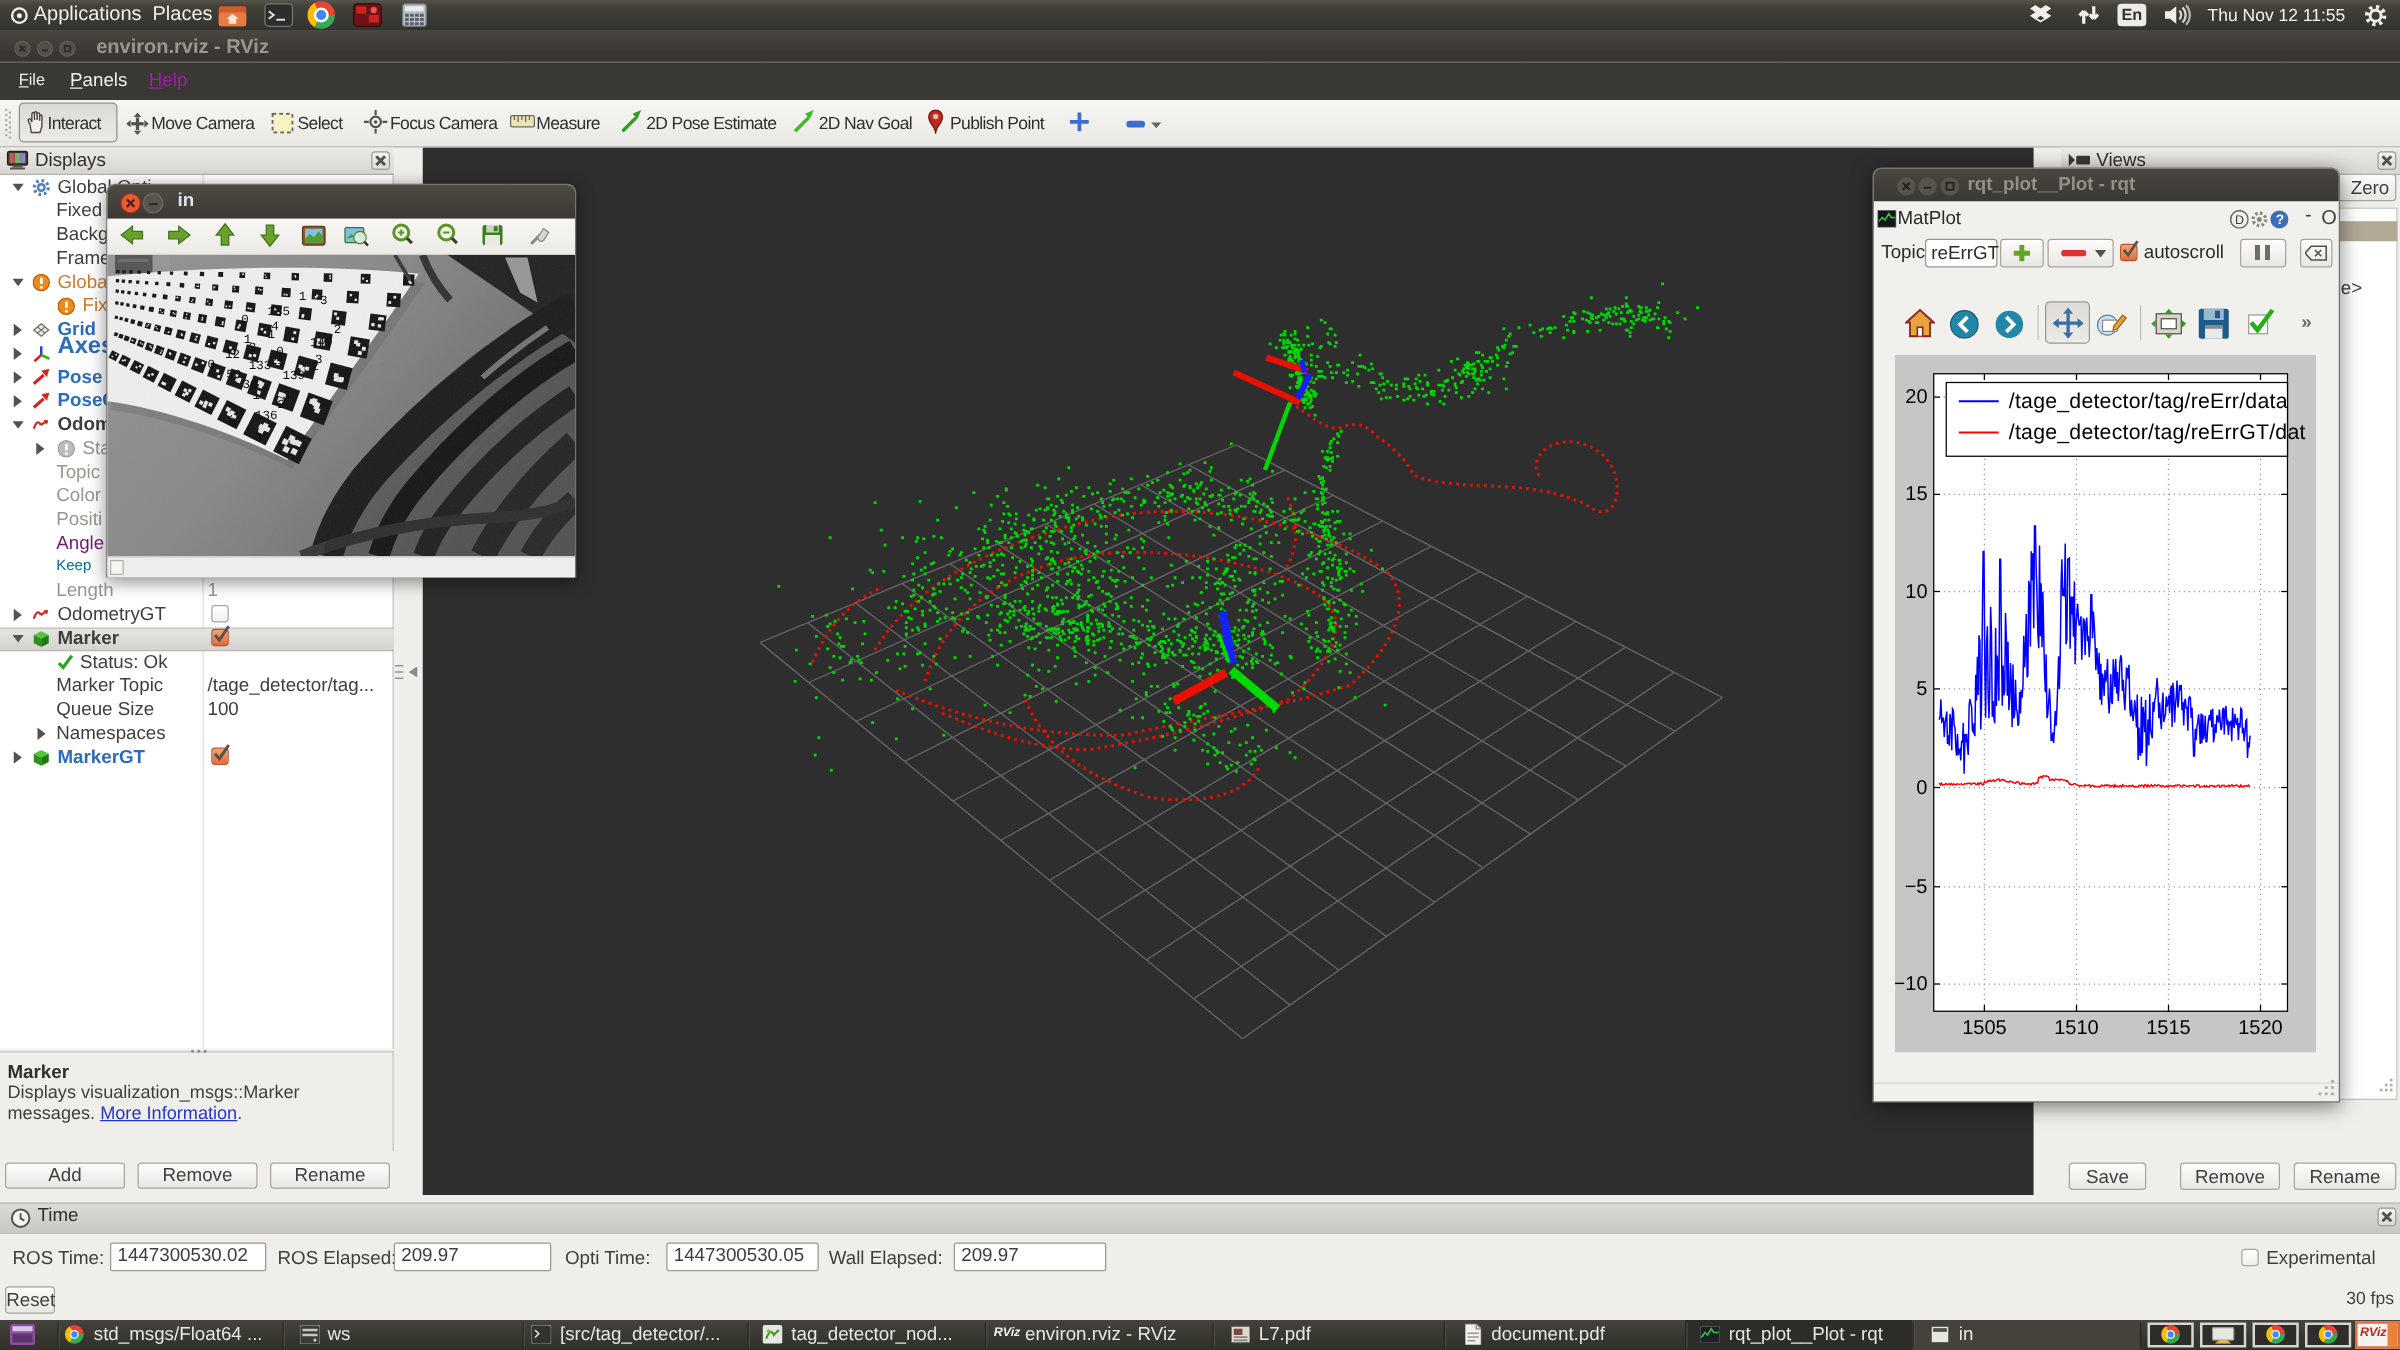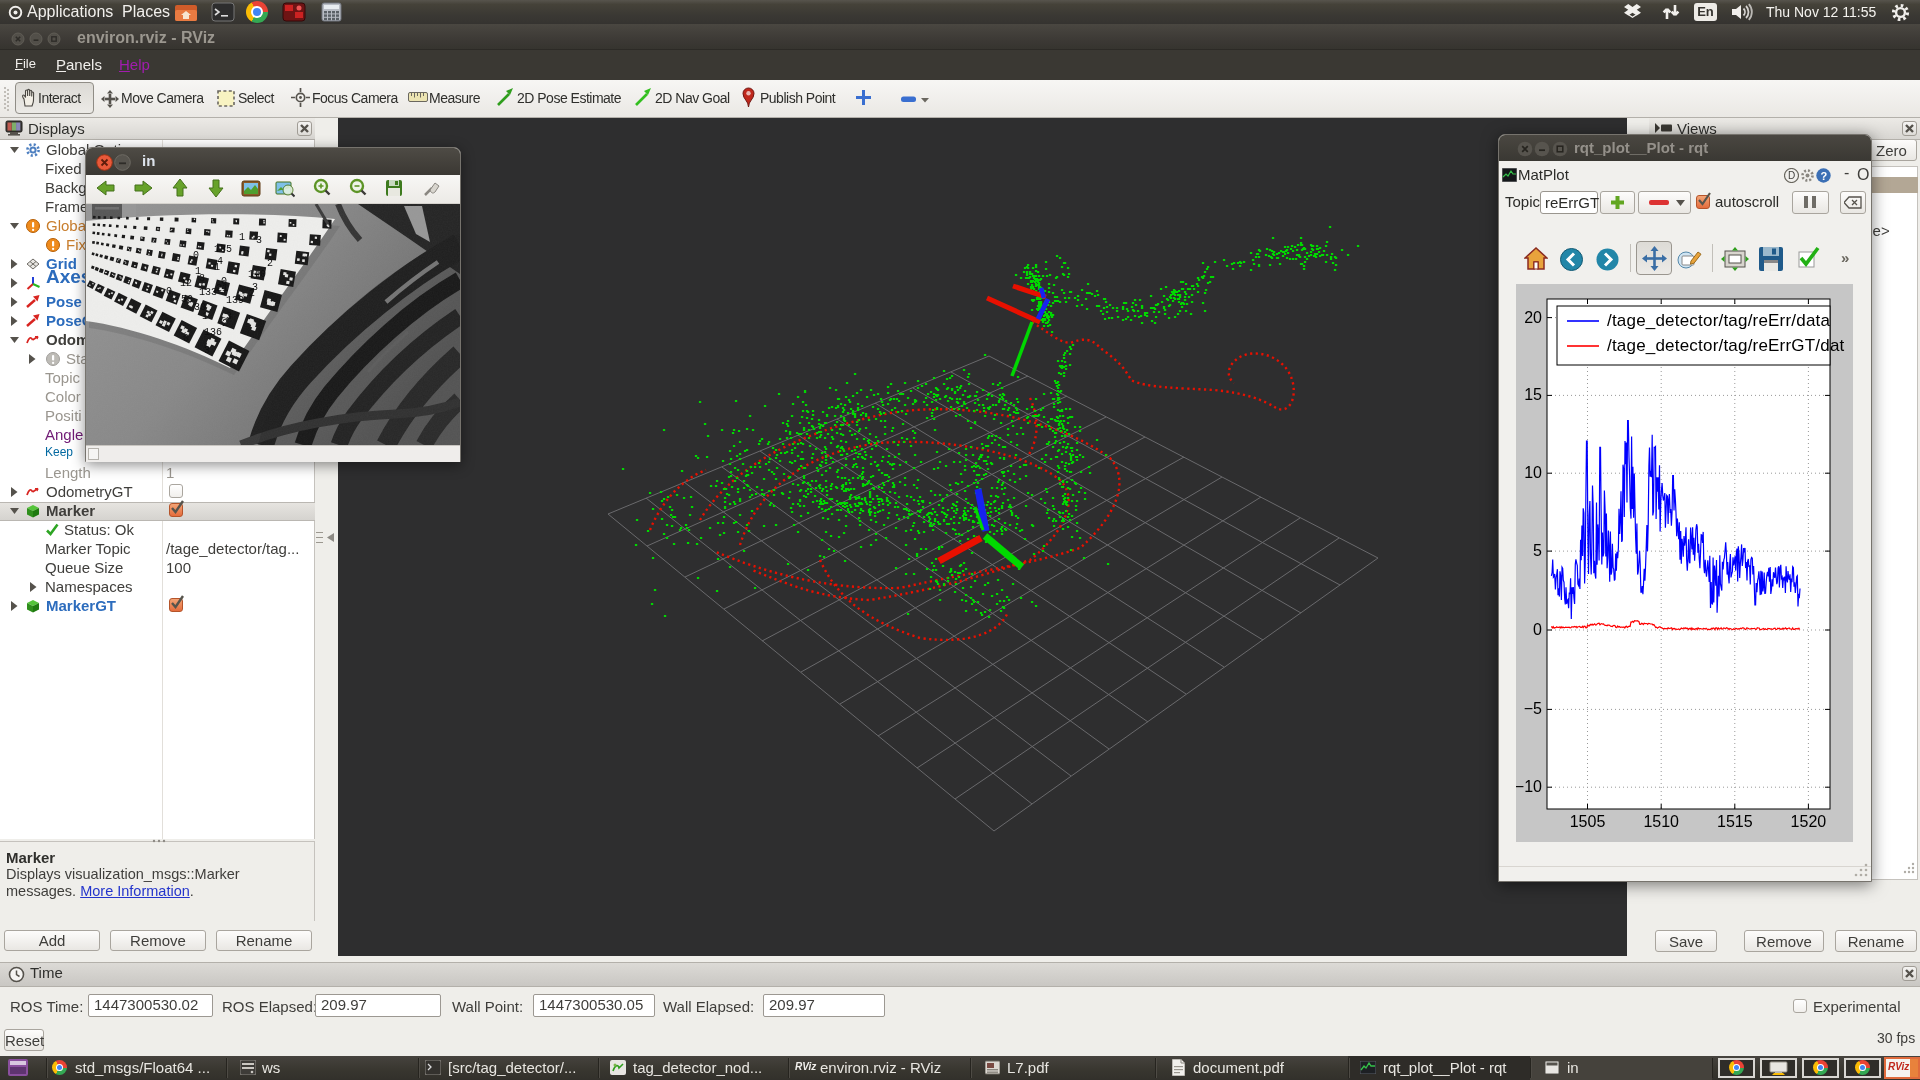--- a/index.html
+++ b/index.html
@@ -418,21 +418,21 @@
 <div style="position:absolute;left:1649px;top:118px;width:271px;height:22px;background:linear-gradient(#eceae6,#d8d6d2);border-bottom:1px solid #b3b0aa;z-index:5"></div>
 <svg class="r" style="left:1654px;top:121px;z-index:6" width="19" height="14">
     <path d="M1 2l5 5-5 5z" fill="#3a3833"></path>
     <rect x="7" y="3.5" width="11" height="7" rx="1" fill="#3a3833"></rect>
   </svg>
 <div style="position:absolute;left:1677px;top:120px;white-space:nowrap;color:#2f2f2c;font-size:15px;z-index:6">Views</div>
 <div style="position:absolute;left:1902px;top:121px;width:15px;height:15px;background:linear-gradient(#f5f4f2,#dddbd7);border:1px solid #a09c95;border-radius:3px;z-index:6"></div>
 <svg class="r" style="left:1904px;top:123px;z-index:7" width="11" height="11">
     <path d="M2 2L9 9M2 9L9 2" stroke="#55524c" stroke-width="2.4"></path>
   </svg>
-<div class="btn" style="left:1848px;top:139px;width:69px;height:22px;line-height:21px;z-index:4;text-align:left;padding-left:27px">Zero</div>
+<div class="btn" style="left:1848px;top:139px;width:69px;height:22px;line-height:21px;z-index:4;text-align:center;padding-left:27px">Zero</div>
 <div style="position:absolute;left:1651px;top:166px;width:267px;height:714px;background:#fff;border:1px solid #c5c2bd;z-index:4"></div>
 <div style="position:absolute;left:1651px;top:177px;width:267px;height:16px;background:#b3a795;z-index:5"></div>
 <div style="position:absolute;left:1788px;top:222px;white-space:nowrap;color:#3f3e3b;font-size:15px;z-index:5">&lt;Fixed Frame&gt;</div>
 <svg class="r" style="left:1902px;top:862px;z-index:6" width="14" height="12">
     <g fill="#b0ada6">
       <circle cx="11" cy="2" r="1.2"></circle>
       <circle cx="7" cy="6" r="1.2"></circle>
       <circle cx="11" cy="6" r="1.2"></circle>
       <circle cx="3" cy="10" r="1.2"></circle>
       <circle cx="7" cy="10" r="1.2"></circle>
@@ -450,21 +450,21 @@
 <div style="position:absolute;left:30px;top:964px;white-space:nowrap;color:#2f2f2c;font-size:15px;z-index:6">Time</div>
 <div style="position:absolute;left:1902px;top:966px;width:15px;height:15px;background:linear-gradient(#f5f4f2,#dddbd7);border:1px solid #a09c95;border-radius:3px;z-index:6"></div>
 <svg class="r" style="left:1904px;top:968px;z-index:7" width="11" height="11">
     <path d="M2 2L9 9M2 9L9 2" stroke="#55524c" stroke-width="2.4"></path>
   </svg>
 <div style="position:absolute;left:0px;top:987px;width:1920px;height:69px;background:#efeeea;z-index:3"></div>
 <div style="position:absolute;left:10px;top:998px;white-space:nowrap;color:#3f3e3b;font-size:15px;z-index:6">ROS Time:</div>
 <div class="fld" style="left:88px;top:994px;width:125px;height:23px;z-index:6">1447300530.02</div>
 <div style="position:absolute;left:222px;top:998px;white-space:nowrap;color:#3f3e3b;font-size:15px;z-index:6">ROS Elapsed:</div>
 <div class="fld" style="left:315px;top:994px;width:126px;height:23px;z-index:6">209.97</div>
-<div style="position:absolute;left:452px;top:998px;white-space:nowrap;color:#3f3e3b;font-size:15px;z-index:6">Wall Point:</div>
+<div style="position:absolute;left:452px;top:998px;white-space:nowrap;color:#3f3e3b;font-size:15px;z-index:6">Opti Time:</div>
 <div class="fld" style="left:533px;top:994px;width:122px;height:23px;z-index:6">1447300530.05</div>
 <div style="position:absolute;left:663px;top:998px;white-space:nowrap;color:#3f3e3b;font-size:15px;z-index:6">Wall Elapsed:</div>
 <div class="fld" style="left:763px;top:994px;width:122px;height:23px;z-index:6">209.97</div>
 <div class="cbx" style="left:1793px;top:999px;z-index:6"></div>
 <div style="position:absolute;left:1813px;top:998px;white-space:nowrap;color:#3f3e3b;font-size:15px;z-index:6">Experimental</div>
 <div class="btn" style="left:4px;top:1029px;width:40px;height:22px;line-height:21px;z-index:6">Reset</div>
 <div style="position:absolute;left:1877px;top:1030px;white-space:nowrap;color:#3f3e3b;font-size:14px;z-index:6">30 fps</div>
 <div style="position:absolute;left:0px;top:1056px;width:1920px;height:24px;background:linear-gradient(#46433e,#38362f 60%,#32302b);z-index:50"></div>
 <svg class="r" style="left:8px;top:1059px;z-index:51" width="20" height="17">
     <rect x="0" y="0" width="20" height="17" rx="2" fill="#8a4f9e"></rect>

